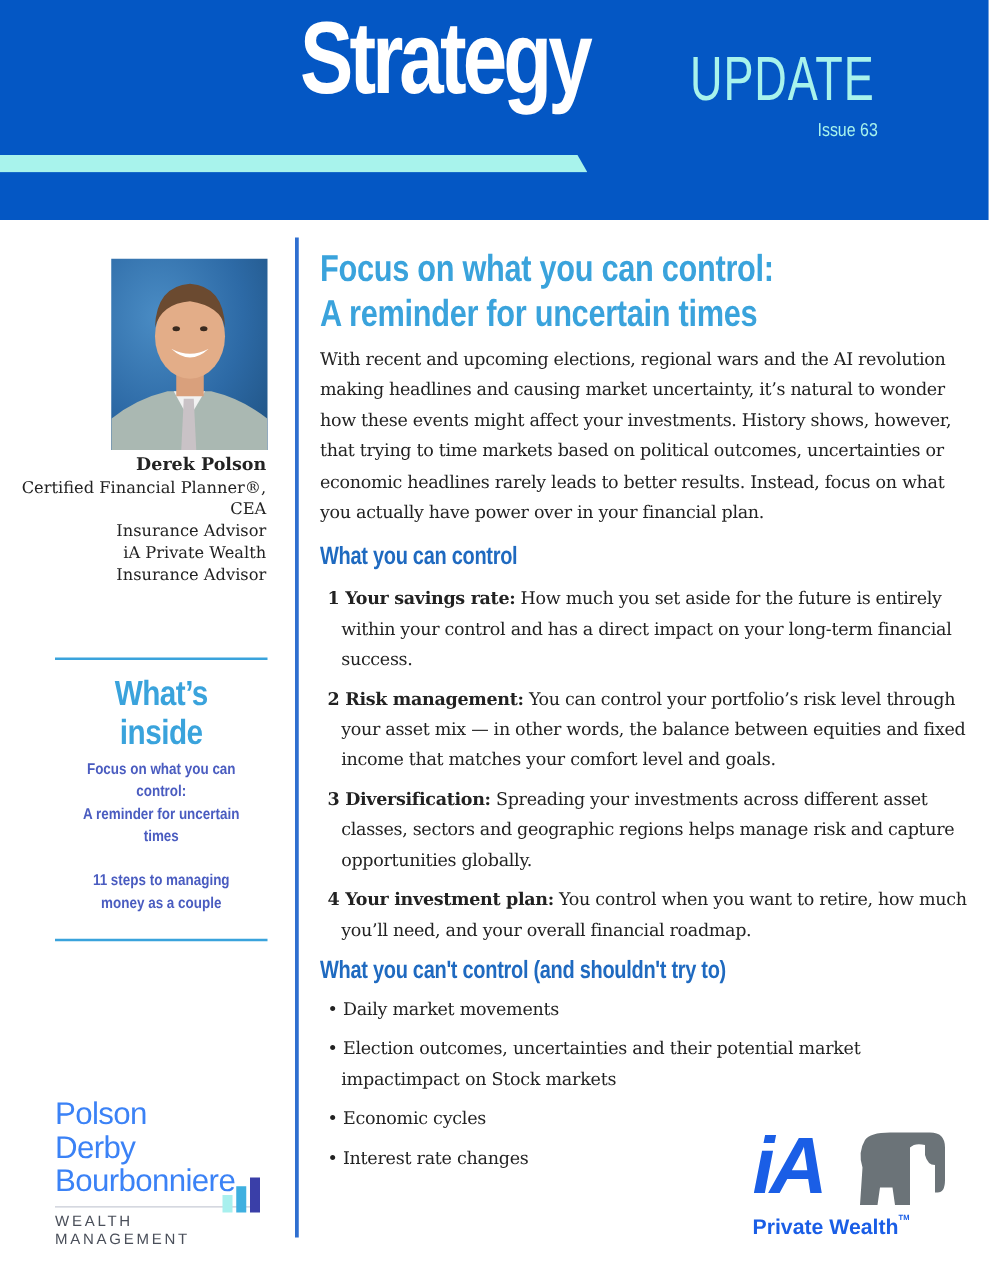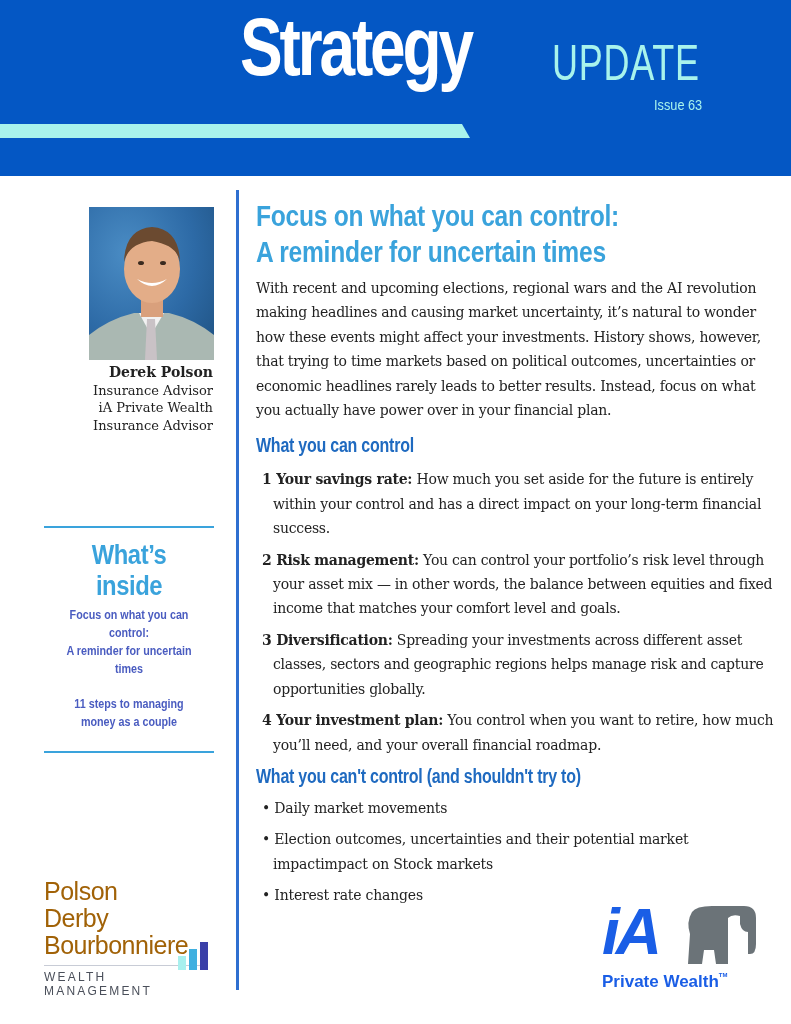--- a/index.html
+++ b/index.html
@@ -31,21 +31,21 @@
   .inside .rule { height:2px; background:#3aa3dc; }
   .inside h3 { font-family:"Liberation Sans", sans-serif; color:#3aa3dc; font-size:28px; font-weight:bold; text-align:center;
                margin-top:12px; transform:scaleX(0.85); letter-spacing:-0.5px; line-height:1.1; }
   .inside .item { font-family:"Liberation Sans", sans-serif; color:#4a5cc0; font-weight:bold; font-size:12.5px; text-align:center;
                   line-height:18px; transform:scaleX(0.86); }
   .inside .item1 { margin-top:4px; }
   .inside .item2 { margin-top:17px; }
   .inside .rule.bottom { margin-top:20px; }
 
   .pbd { position:absolute; left:44px; top:878px; width:172px; }
-  .pbd .line { font-family:"Liberation Sans", sans-serif; color:#a16207; font-size:25px; line-height:27px; letter-spacing:-0.5px; }
+  .pbd .line { font-family:"Liberation Sans", sans-serif; color:#3b82f6; font-size:25px; line-height:27px; letter-spacing:-0.5px; }
   .pbd .bars { position:absolute; right:6px; top:62px; height:30px; width:32px; }
   .pbd .bar { position:absolute; bottom:0; width:8px; }
   .pbd .hr { height:1px; background:#c8ccd6; margin-top:6px; width:164px; }
   .pbd .wm { font-family:"Liberation Sans", sans-serif; color:#4a4f5a; font-size:12px; letter-spacing:2.2px; margin-top:4px; }
 
   
   .main { position:absolute; left:256px; top:198px; width:520px; }
   .title { font-family:"Liberation Sans", sans-serif; font-weight:bold; color:#3aa3dc; font-size:30px; line-height:36px;
            transform:scaleX(0.82); transform-origin:left top; width:640px; letter-spacing:-0.3px; }
   .intro { margin-top:6px; font-size:14px; line-height:24.4px; color:#222; letter-spacing:-0.25px; }
@@ -88,20 +88,21 @@
     <ellipse cx="63" cy="62" rx="28" ry="34" fill="#e3ad88"></ellipse>
     <path d="M35 55 Q36 22 63 20 Q90 22 91 55 Q88 38 63 34 Q40 36 35 55 Z" fill="#6b4a30"></path>
     <path d="M48 72 Q63 86 78 72 Q63 80 48 72 Z" fill="#ffffff"></path>
     <ellipse cx="52" cy="56" rx="3" ry="2" fill="#3a2a1f"></ellipse>
     <ellipse cx="74" cy="56" rx="3" ry="2" fill="#3a2a1f"></ellipse>
   </svg>
 </div>
 
 <div class="advisor">
   <div class="name">Derek Polson</div>
+  <div>Certified Financial Planner®, CEA</div>
   <div>Insurance Advisor</div>
   <div>iA Private Wealth</div>
   <div>Insurance Advisor</div>
 </div>
 
 <div class="inside">
   <div class="rule"></div>
   <h3>What’s inside</h3>
   <div class="item item1">
     <div>Focus on what you can control:</div>
@@ -151,20 +152,21 @@
     <div class="li">
       <b>4 </b>
       <b>Your investment plan:</b><span> You control when you want to retire, how much you’ll need, and your overall financial roadmap.</span>
     </div>
   </div>
 
   <div class="section-h h-cant">What you can't control (and shouldn't try to)</div>
   <div class="bullets">
     <div class="bli"><span>• </span><span>Daily market movements</span></div>
     <div class="bli"><span>• </span><span>Election outcomes, uncertainties and their potential market impactimpact on Stock markets</span></div>
+    <div class="bli"><span>• </span><span>Economic cycles</span></div>
     <div class="bli"><span>• </span><span>Interest rate changes</span></div>
   </div>
 </div>
 
 <div class="ia">
   <div class="ia-letters" style="color: rgb(26, 94, 230);">iA</div>
   <svg width="78" height="62" viewBox="0 0 78 62">
     <path id="eleph" d="M10 8 Q14 2 30 2 L62 2 Q74 2 74 14 L74 40 Q74 50 68 50 L66 50 L66 28 Q60 28 58 20 L58 12 Q50 10 46 14 L46 60 L34 60 L32 46 L22 46 L20 60 L6 60 L8 30 Q4 18 10 8 Z" fill="#6b7378"></path>
   </svg>
   <div class="pw" style="color: rgb(26, 94, 230);"><span>Private Wealth</span><span class="tm">TM</span></div>

